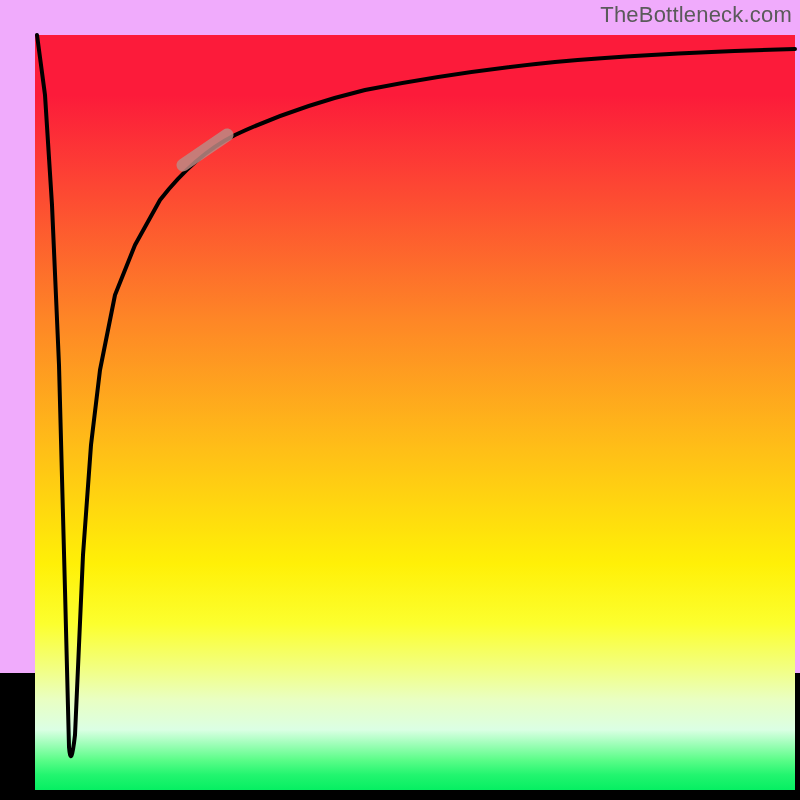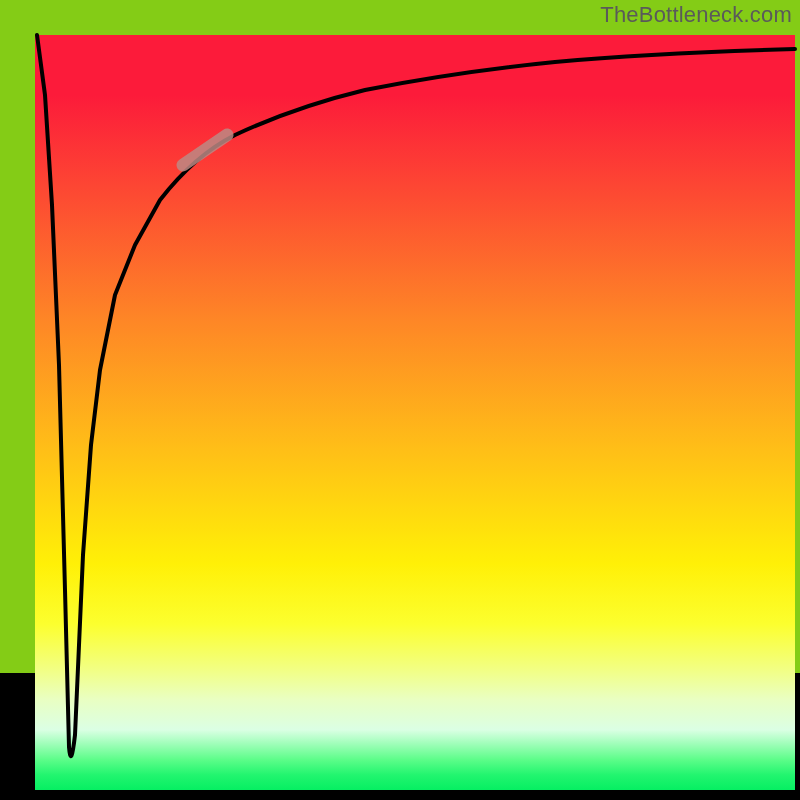--- a/index.html
+++ b/index.html
@@ -8,21 +8,21 @@
     width: 800px;
     height: 800px;
     background: #000;
     font-family: Arial, Helvetica, sans-serif;
     overflow: hidden;
   }
   .frame {
     position: relative;
     width: 800px;
     height: 673px;
-    background: #84cc16;
+    background: #f0abfc;
   }
   .watermark {
     position: absolute;
     top: 2px;
     right: 8px;
     color: #5a5a5a;
     font-size: 22px;
     font-weight: 400;
     letter-spacing: 0.2px;
     user-select: none;

